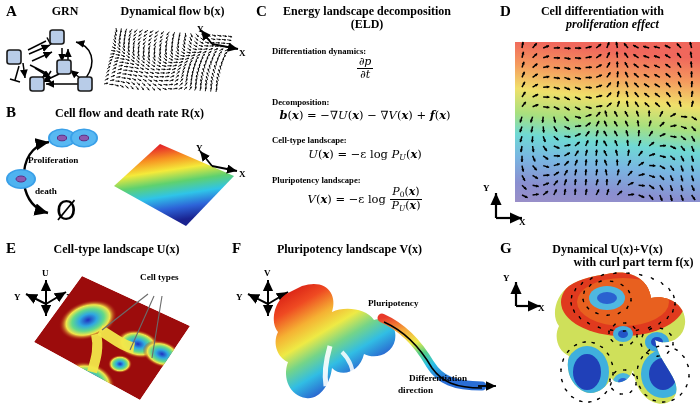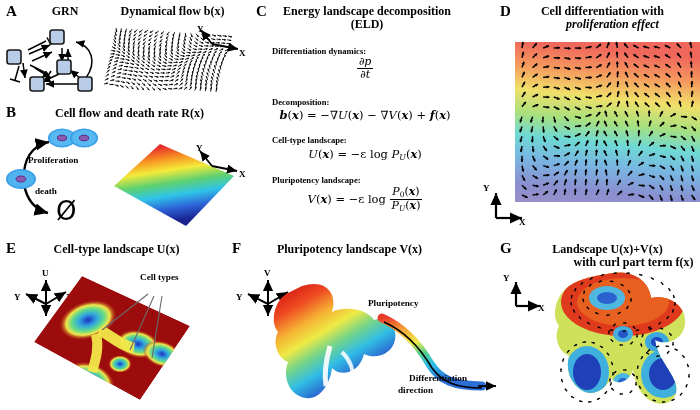--- a/index.html
+++ b/index.html
@@ -1557,21 +1557,21 @@
   </defs>
   <path d="M4,8 C22,16 38,30 52,54 C62,70 76,76 104,76" stroke="url(#tubeF)" stroke-width="9" fill="none" stroke-linecap="round"></path>
   <path d="M6,12 C24,20 40,34 54,58 C64,72 78,78 104,78" stroke="#000" stroke-width="1.5" fill="none"></path>
   <path d="M100,76 L118,76" stroke="#000" stroke-width="1.8" fill="none" marker-end="url(#arw)"></path>
 </svg>
 </div>
 <div class="note" style="left:378px;top:373px;margin-left:31px;">Differentiation</div>
 <div class="note" style="left:398px;top:385px;">direction</div>
 
 <div class="plabel" style="left:500px;top:240px;">G</div>
-<div class="ptitle" style="left:520px;top:243px;width:175px;">Landscape U(x)+V(x)</div>
+<div class="ptitle" style="left:520px;top:243px;width:175px;">Dynamical U(x)+V(x)</div>
 <div class="ptitle" style="left:546px;top:256px;width:175px;">with curl part term f(x)</div>
 
 <div class="panel" style="left:506px;top:276px;">
 <svg width="44" height="42" viewBox="0 0 44 42">
   <g stroke="#000" stroke-width="2.2" fill="none" marker-end="url(#arw)">
     <path d="M10,30 L10,6"></path>
     <path d="M10,30 L34,30"></path>
   </g>
 </svg>
 </div>

